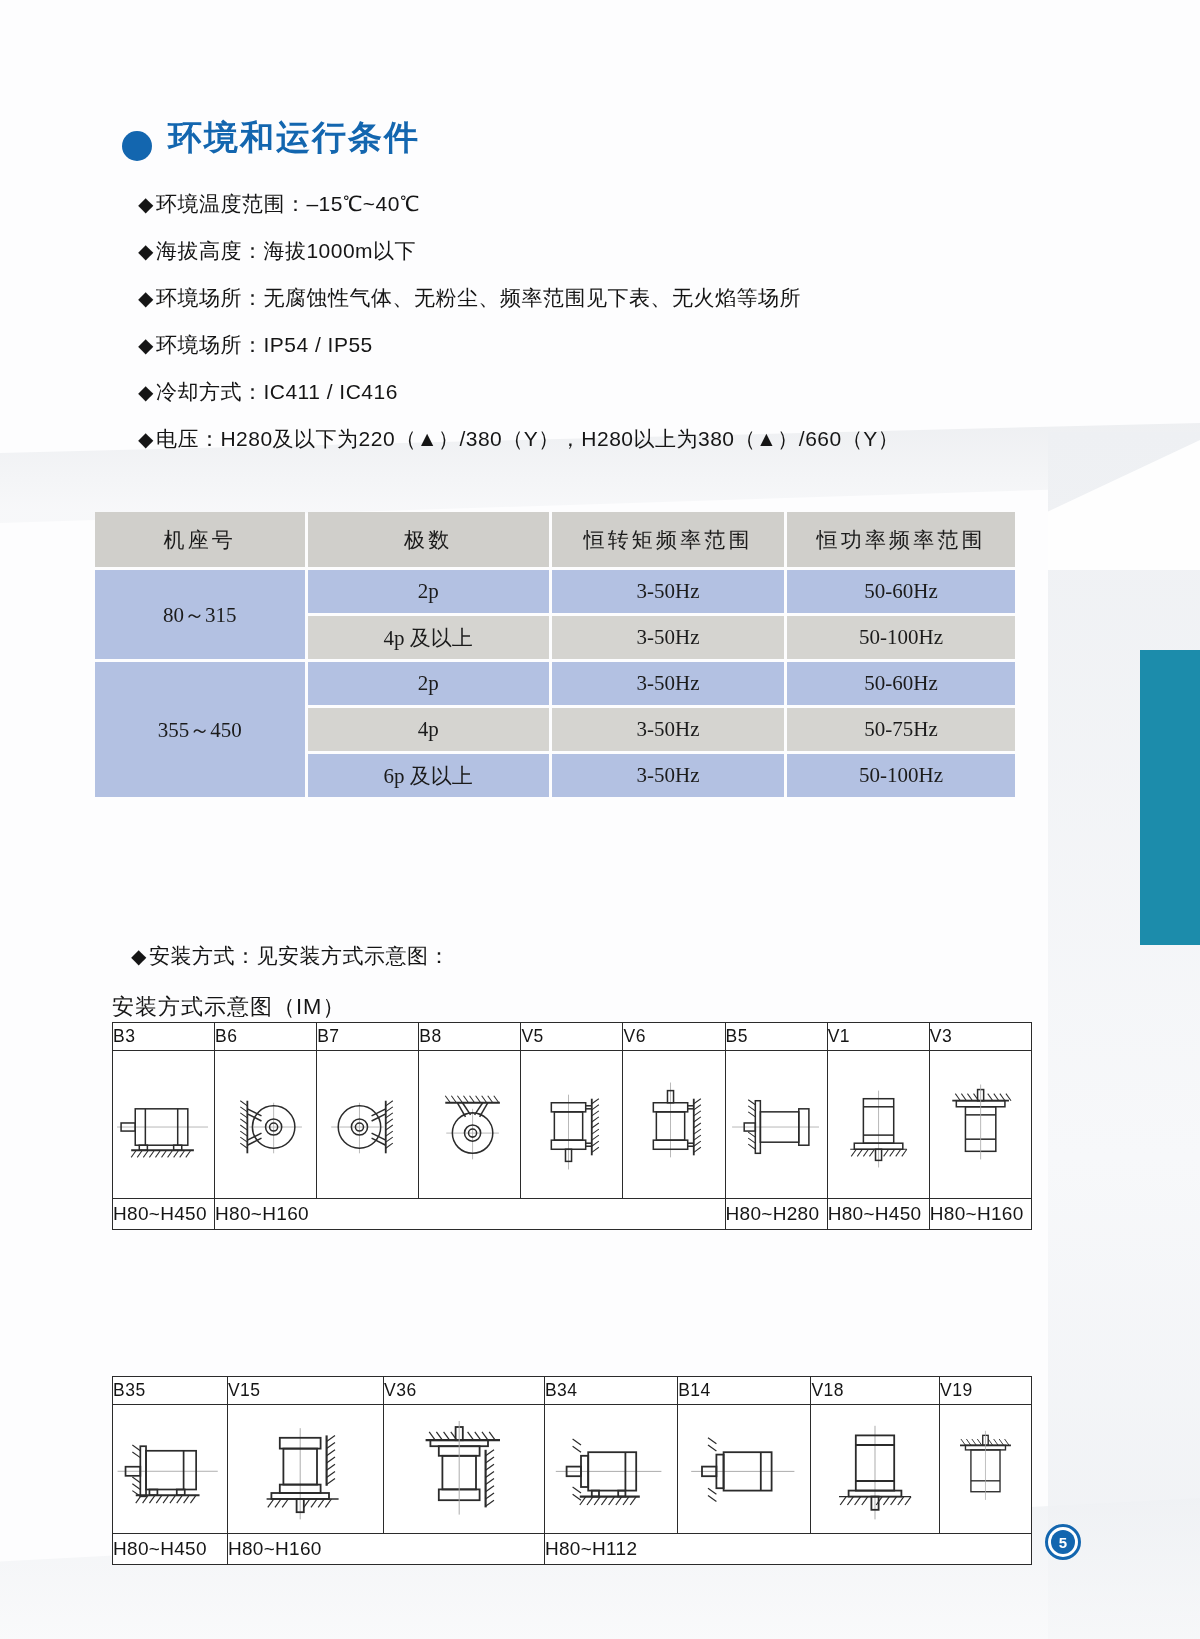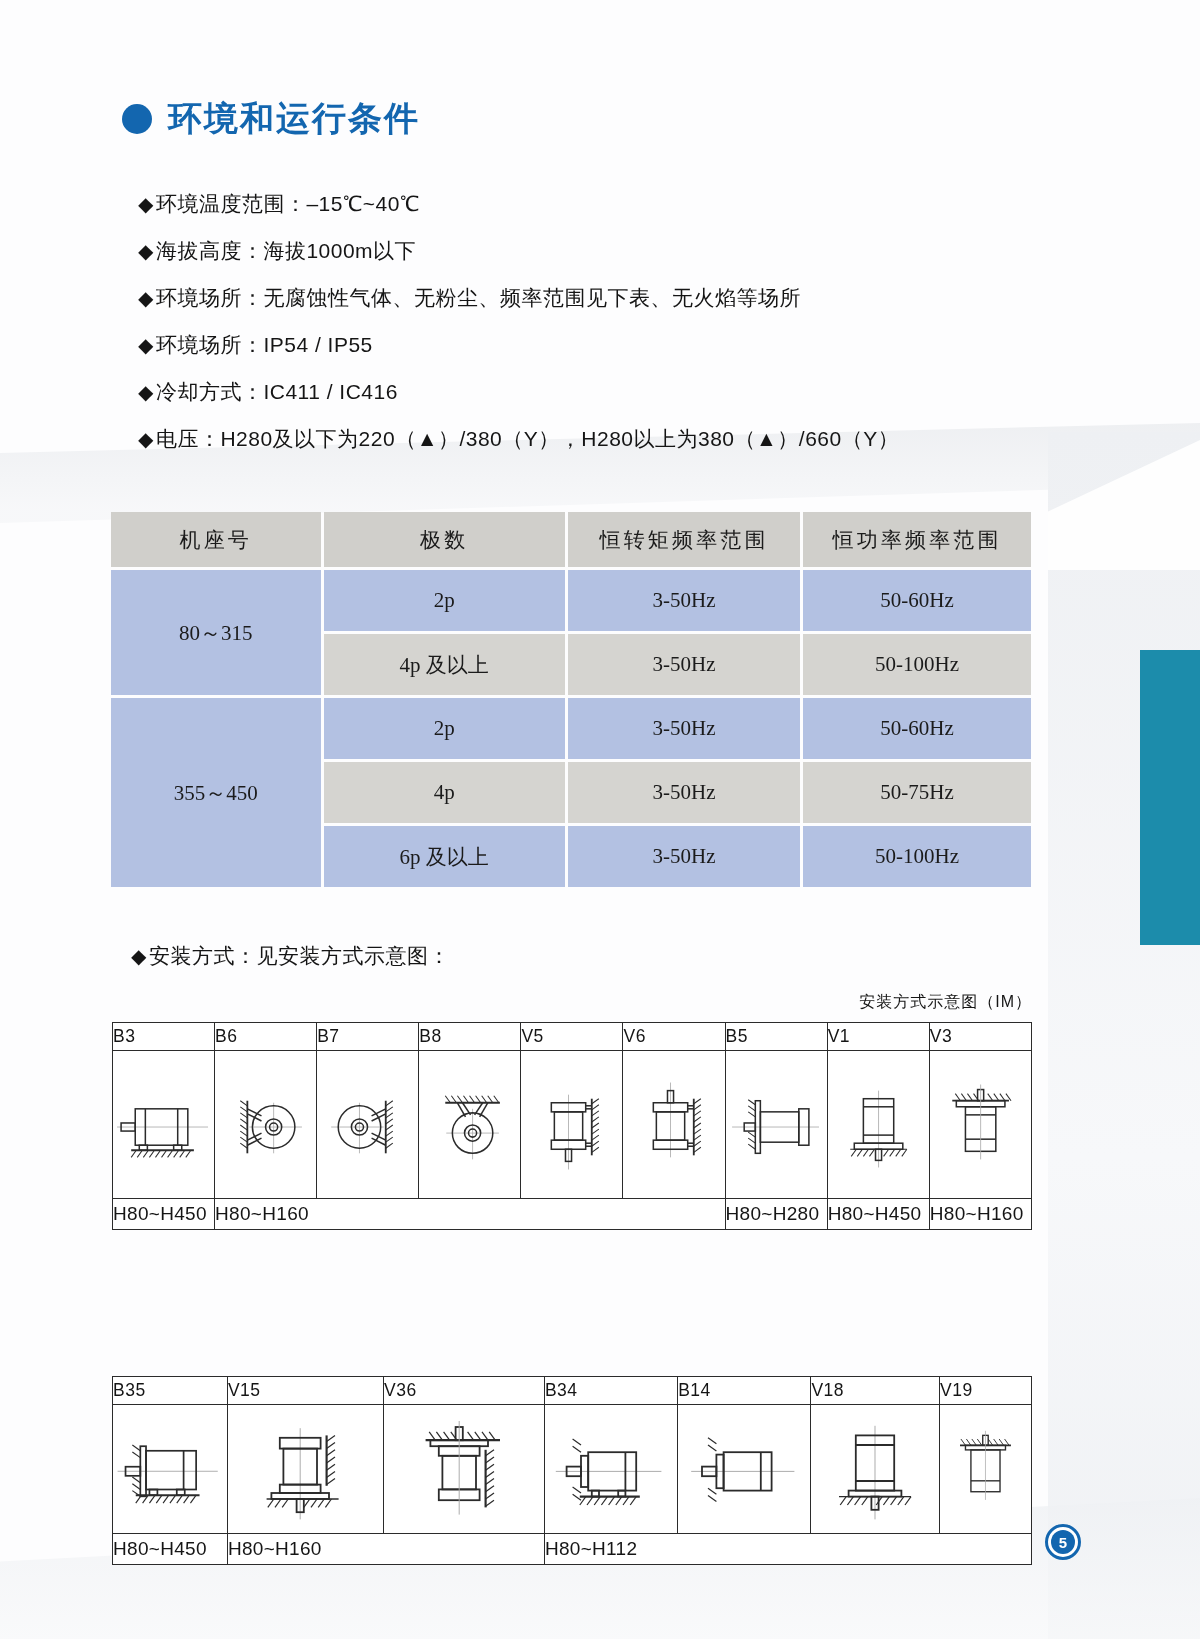--- a/index.html
+++ b/index.html
@@ -15,53 +15,53 @@
   .right-strip{position:absolute;right:0;top:432px;width:152px;height:1207px;
     background:linear-gradient(180deg,#eef0f3 0%,#f7f8fa 60%,#eff1f4 100%);}
   .right-wedge{position:absolute;right:0;top:440px;width:152px;height:130px;
     background:#fff;clip-path:polygon(0 55%,100% 0,100% 100%,0 100%);opacity:.9;}
   .band-bottom{position:absolute;left:0;top:1498px;width:1200px;height:141px;
     background:linear-gradient(180deg,#eff1f4,#f8f9fa);
     clip-path:polygon(0 45%,100% 0,100% 100%,0 100%);opacity:.8;}
   .teal-bar{position:absolute;right:0;top:650px;width:60px;height:295px;background:var(--teal,#1c8cab);}
 
   
-  .title-row{position:absolute;left:122px;top:96px;display:flex;align-items:center;}
+  .title-row{position:absolute;left:122px;top:115px;display:flex;align-items:flex-end;}
   .title-dot{width:30px;height:30px;border-radius:50%;background:var(--blue,#1366af);margin-right:16px;}
   .page-title{margin:0;font-size:34px;font-weight:bold;color:var(--blue,#1366af);letter-spacing:2px;}
 
   
   .bullets{position:absolute;left:131px;top:186px;margin:7px;padding:0;list-style:none;width:960px;}
   .bullets li{margin:0 0 25px 0;font-size:21px;line-height:22px;letter-spacing:.5px;white-space:nowrap;}
   .bullets .dm{margin-right:2px;font-size:20px;}
   .mount-bullet{position:absolute;left:131px;top:942px;font-size:21px;letter-spacing:.5px;}
   .mount-bullet .dm{margin-right:2px;font-size:20px;}
 
   
-  .freq{position:absolute;left:108px;top:509px;width:926px;
+  .freq{position:absolute;left:92px;top:509px;width:926px;
     border-collapse:separate;border-spacing:3px;table-layout:fixed;
     font-family:"Liberation Serif","DejaVu Serif",serif;font-size:21px;color:#1b1b1b;}
   .freq th,.freq td{text-align:center;vertical-align:middle;padding:0;}
   .freq th{height:55px;background:var(--hdr,#d0cfcb);font-weight:normal;letter-spacing:.15em;}
-  .freq td{height:61px;}
+  .freq td{height:43px;}
   .freq .blue{background:var(--rowblue,#b3c1e2);}
   .freq .gray{background:var(--rowgray,#d5d4d0);}
 
   
   .mount{position:absolute;left:112px;width:920px;border-collapse:collapse;table-layout:fixed;
     background:#fff;}
   .mount th,.mount td{border:1.6px solid #2b2b2b;text-align:left;vertical-align:middle;padding:0;}
   .mount th{height:27px;font-size:17.5px;font-weight:normal;letter-spacing:.5px;}
   #mount1{top:1022px;} #mount2{top:1376px;}
   #mount1 .draw{height:147px;} #mount2 .draw{height:128px;}
   .mount .range{height:30px;font-size:19px;letter-spacing:.3px;}
   .draw svg{display:block;margin:0 auto;}
   #mount1 .draw svg{height:138px;max-width:100%;} #mount2 .draw svg{height:120px;max-width:100%;}
-  .diagram-title{position:absolute;left:112px;top:992px;width:920px;text-align:right;
-    font-size:16px;letter-spacing:1px;}
+  .diagram-title{position:absolute;left:112px;top:992px;width:920px;text-align:left;
+    font-size:22px;letter-spacing:1px;}
 
   
   .page-num{position:absolute;left:1045px;top:1524px;width:36px;height:36px;border-radius:50%;
     border:3px solid var(--blue,#1366af);box-sizing:border-box;display:flex;align-items:center;justify-content:center;background:#fff;}
   .page-num span{display:flex;align-items:center;justify-content:center;width:24px;height:24px;border-radius:50%;
     background:var(--blue,#1366af);color:#fff;font-size:15px;font-weight:bold;font-family:"Liberation Sans",sans-serif;}
 </style>
 </head>
 <body>
 

